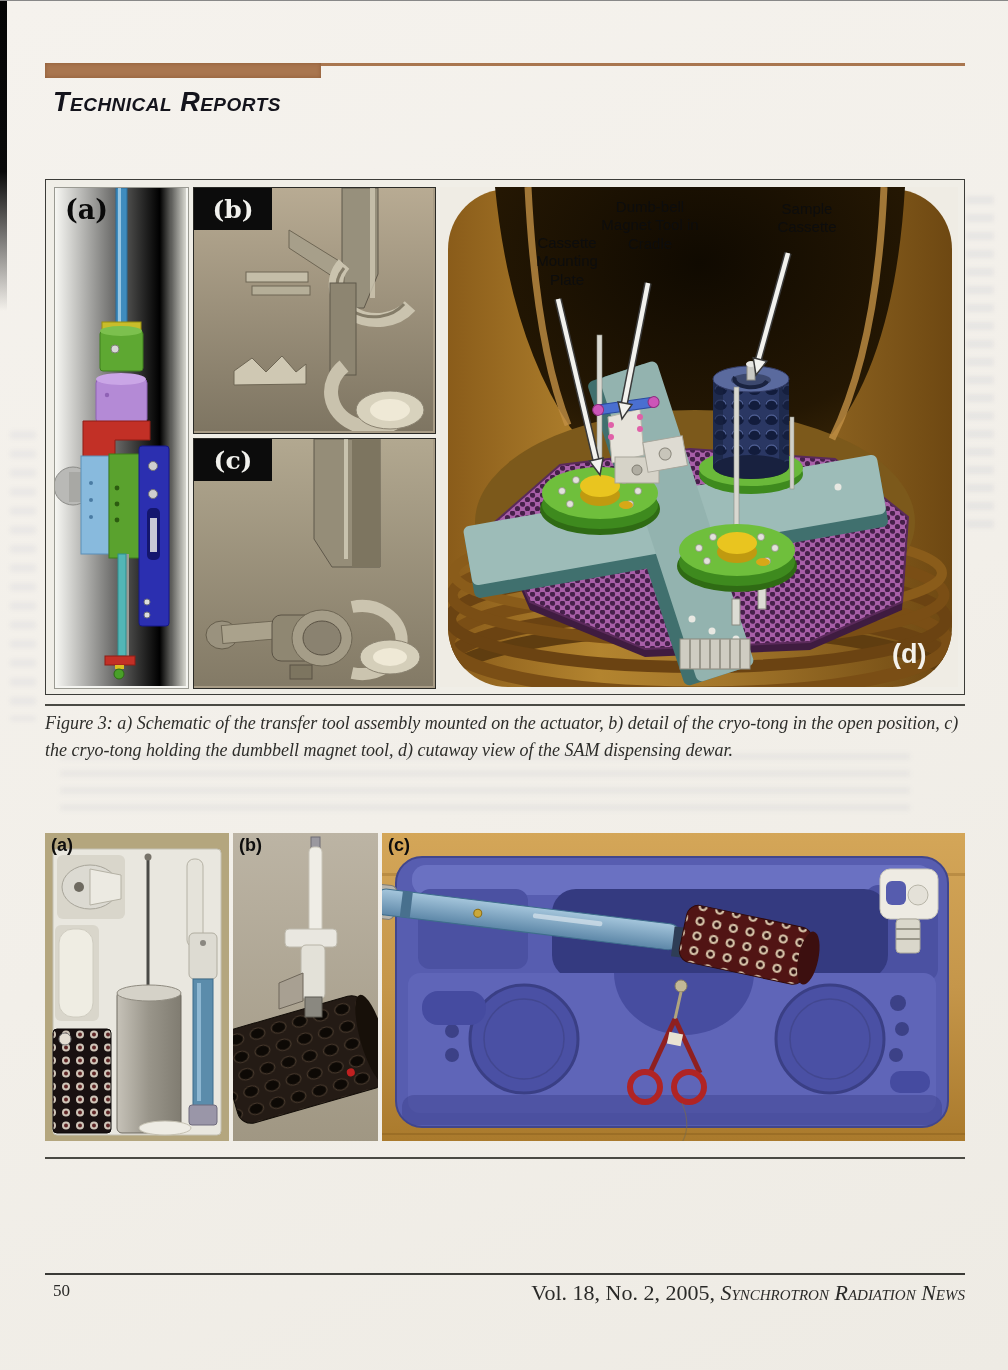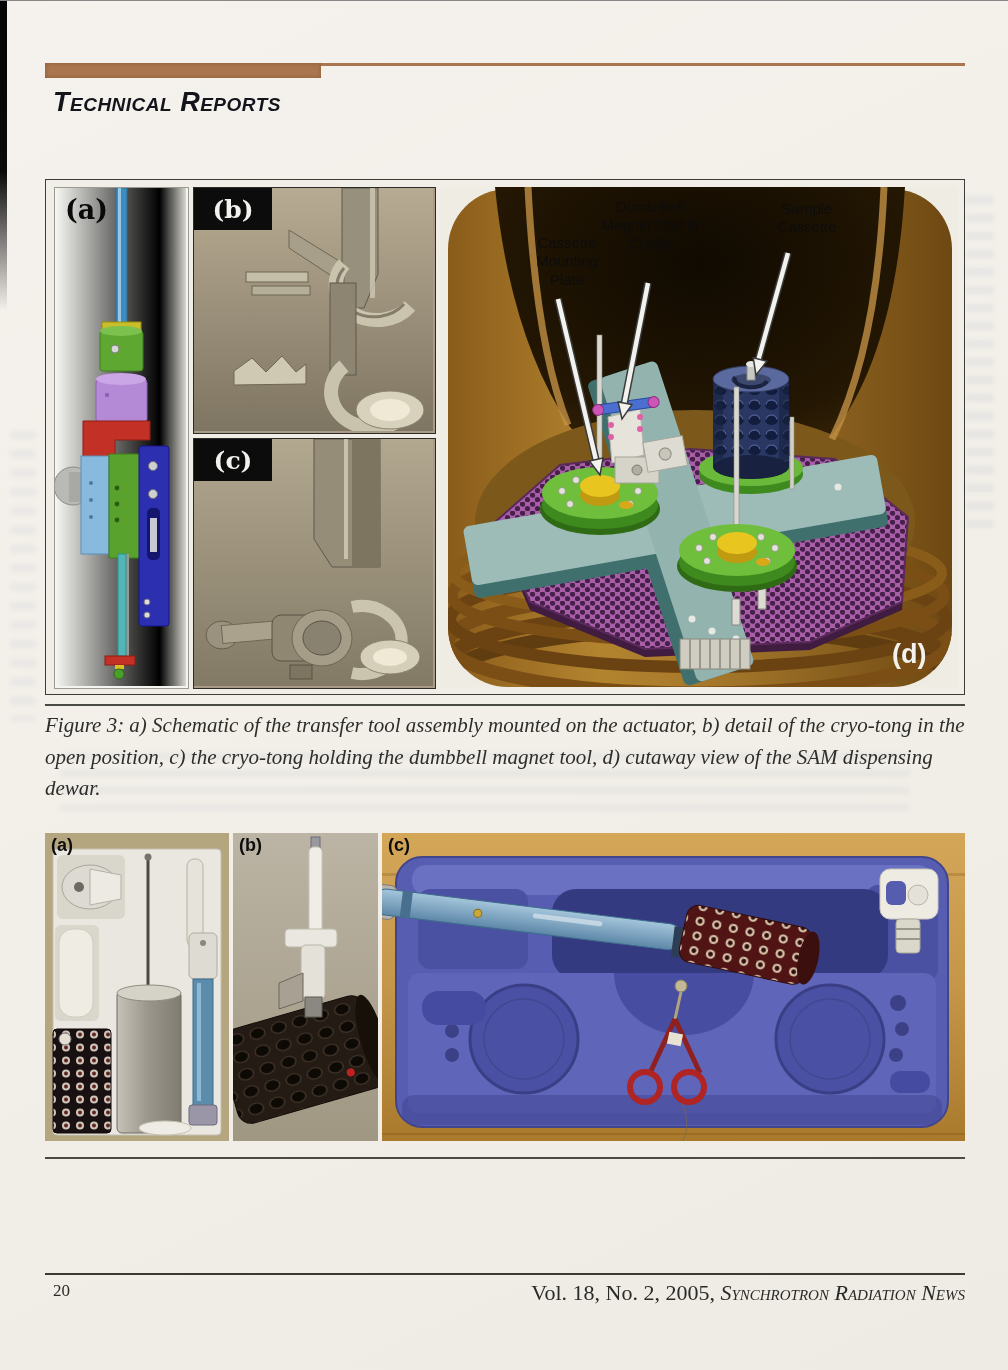--- a/index.html
+++ b/index.html
@@ -39,21 +39,21 @@
         color:#0d0d0d;text-align:center;}
   .annot-cmp{left:81px;top:47px;width:92px;}
   .annot-dmt{left:157px;top:11px;width:106px;}
   .annot-sc{left:325px;top:13px;width:84px;}
   .f3d-label{left:452px;top:452px;font-family:"Liberation Sans",sans-serif;
         font-weight:bold;font-size:27px;color:#f4f2ec;}
   
   .rule{background:#4a4a44;height:1.5px;width:920px;left:45px;}
   .rule3{top:703px;}
   .rule4{top:1156px;}
-  .caption{left:45px;width:920px;font-style:italic;font-size:21px;line-height:1.5;color:#2d2d2a;}
+  .caption{left:45px;width:920px;font-style:italic;font-size:18px;line-height:1.5;color:#2d2d2a;}
   .caption3{top:709px;}
   .caption4{top:1162px;}
   
   .f4a{left:45px;top:832px;width:184px;height:308px;background:#b4a67e;}
   .f4b{left:233px;top:832px;width:145px;height:308px;background:#b1a896;}
   .f4c{left:382px;top:832px;width:583px;height:308px;background:#c5964a;}
   .f4-label{left:6px;top:2px;font-family:"Liberation Sans",sans-serif;font-weight:bold;
         font-size:18px;color:#0d0d0d;}
   
   .footer-rule{left:45px;top:1272px;width:920px;height:2px;background:#3a3a36;}
@@ -480,16 +480,16 @@
         <circle cx="307" cy="254" r="15" fill="none" stroke="#b02424" stroke-width="6"></circle>
         <path d="M300,270 q12,28 -6,48" fill="none" stroke="#7a6a4a" stroke-width="1.2" opacity="0.6"></path>
       </g>
     </svg>
     <div class="abs f4-label">(c)</div>
   </div>
 
   <div class="abs rule rule4"></div>
 
   <div class="abs footer-rule"></div>
-  <div class="abs page-number">20</div>
+  <div class="abs page-number">50</div>
   <div class="abs journal-line"><span>Vol. 18, No. 2, 2005, </span><span class="journal-name">Synchrotron Radiation News</span></div>
 
 </div>
 
 </body></html>

